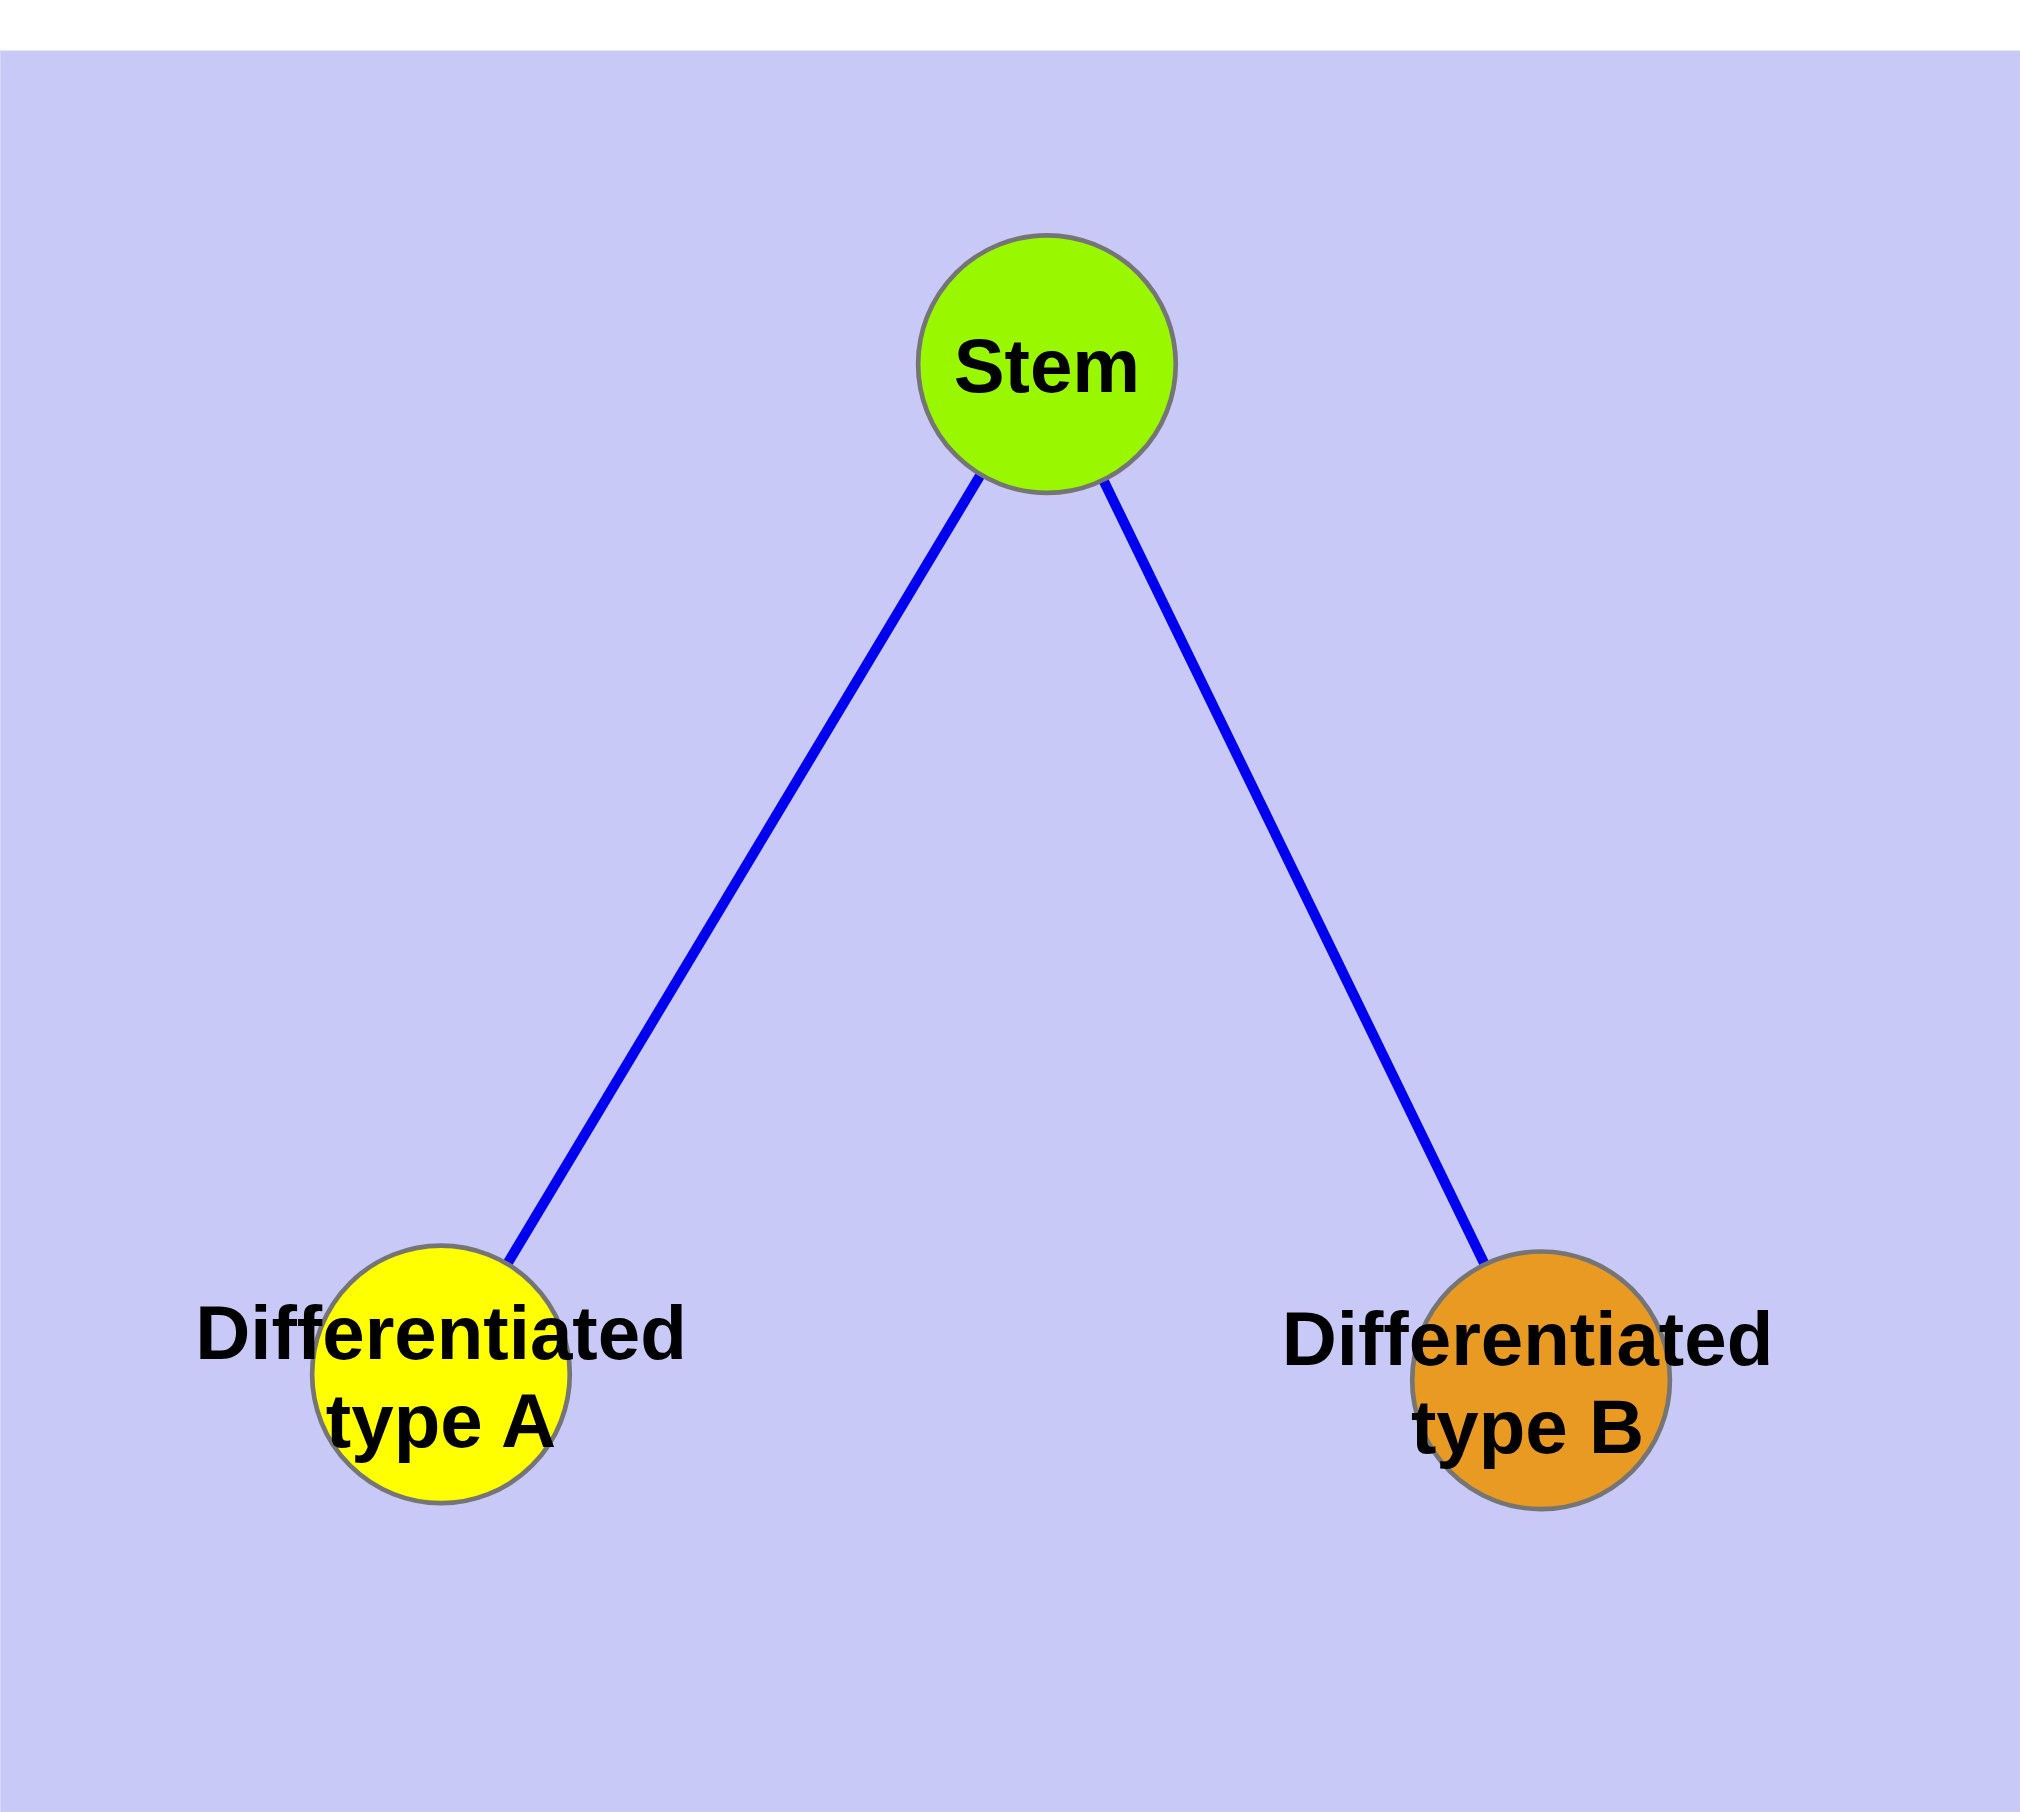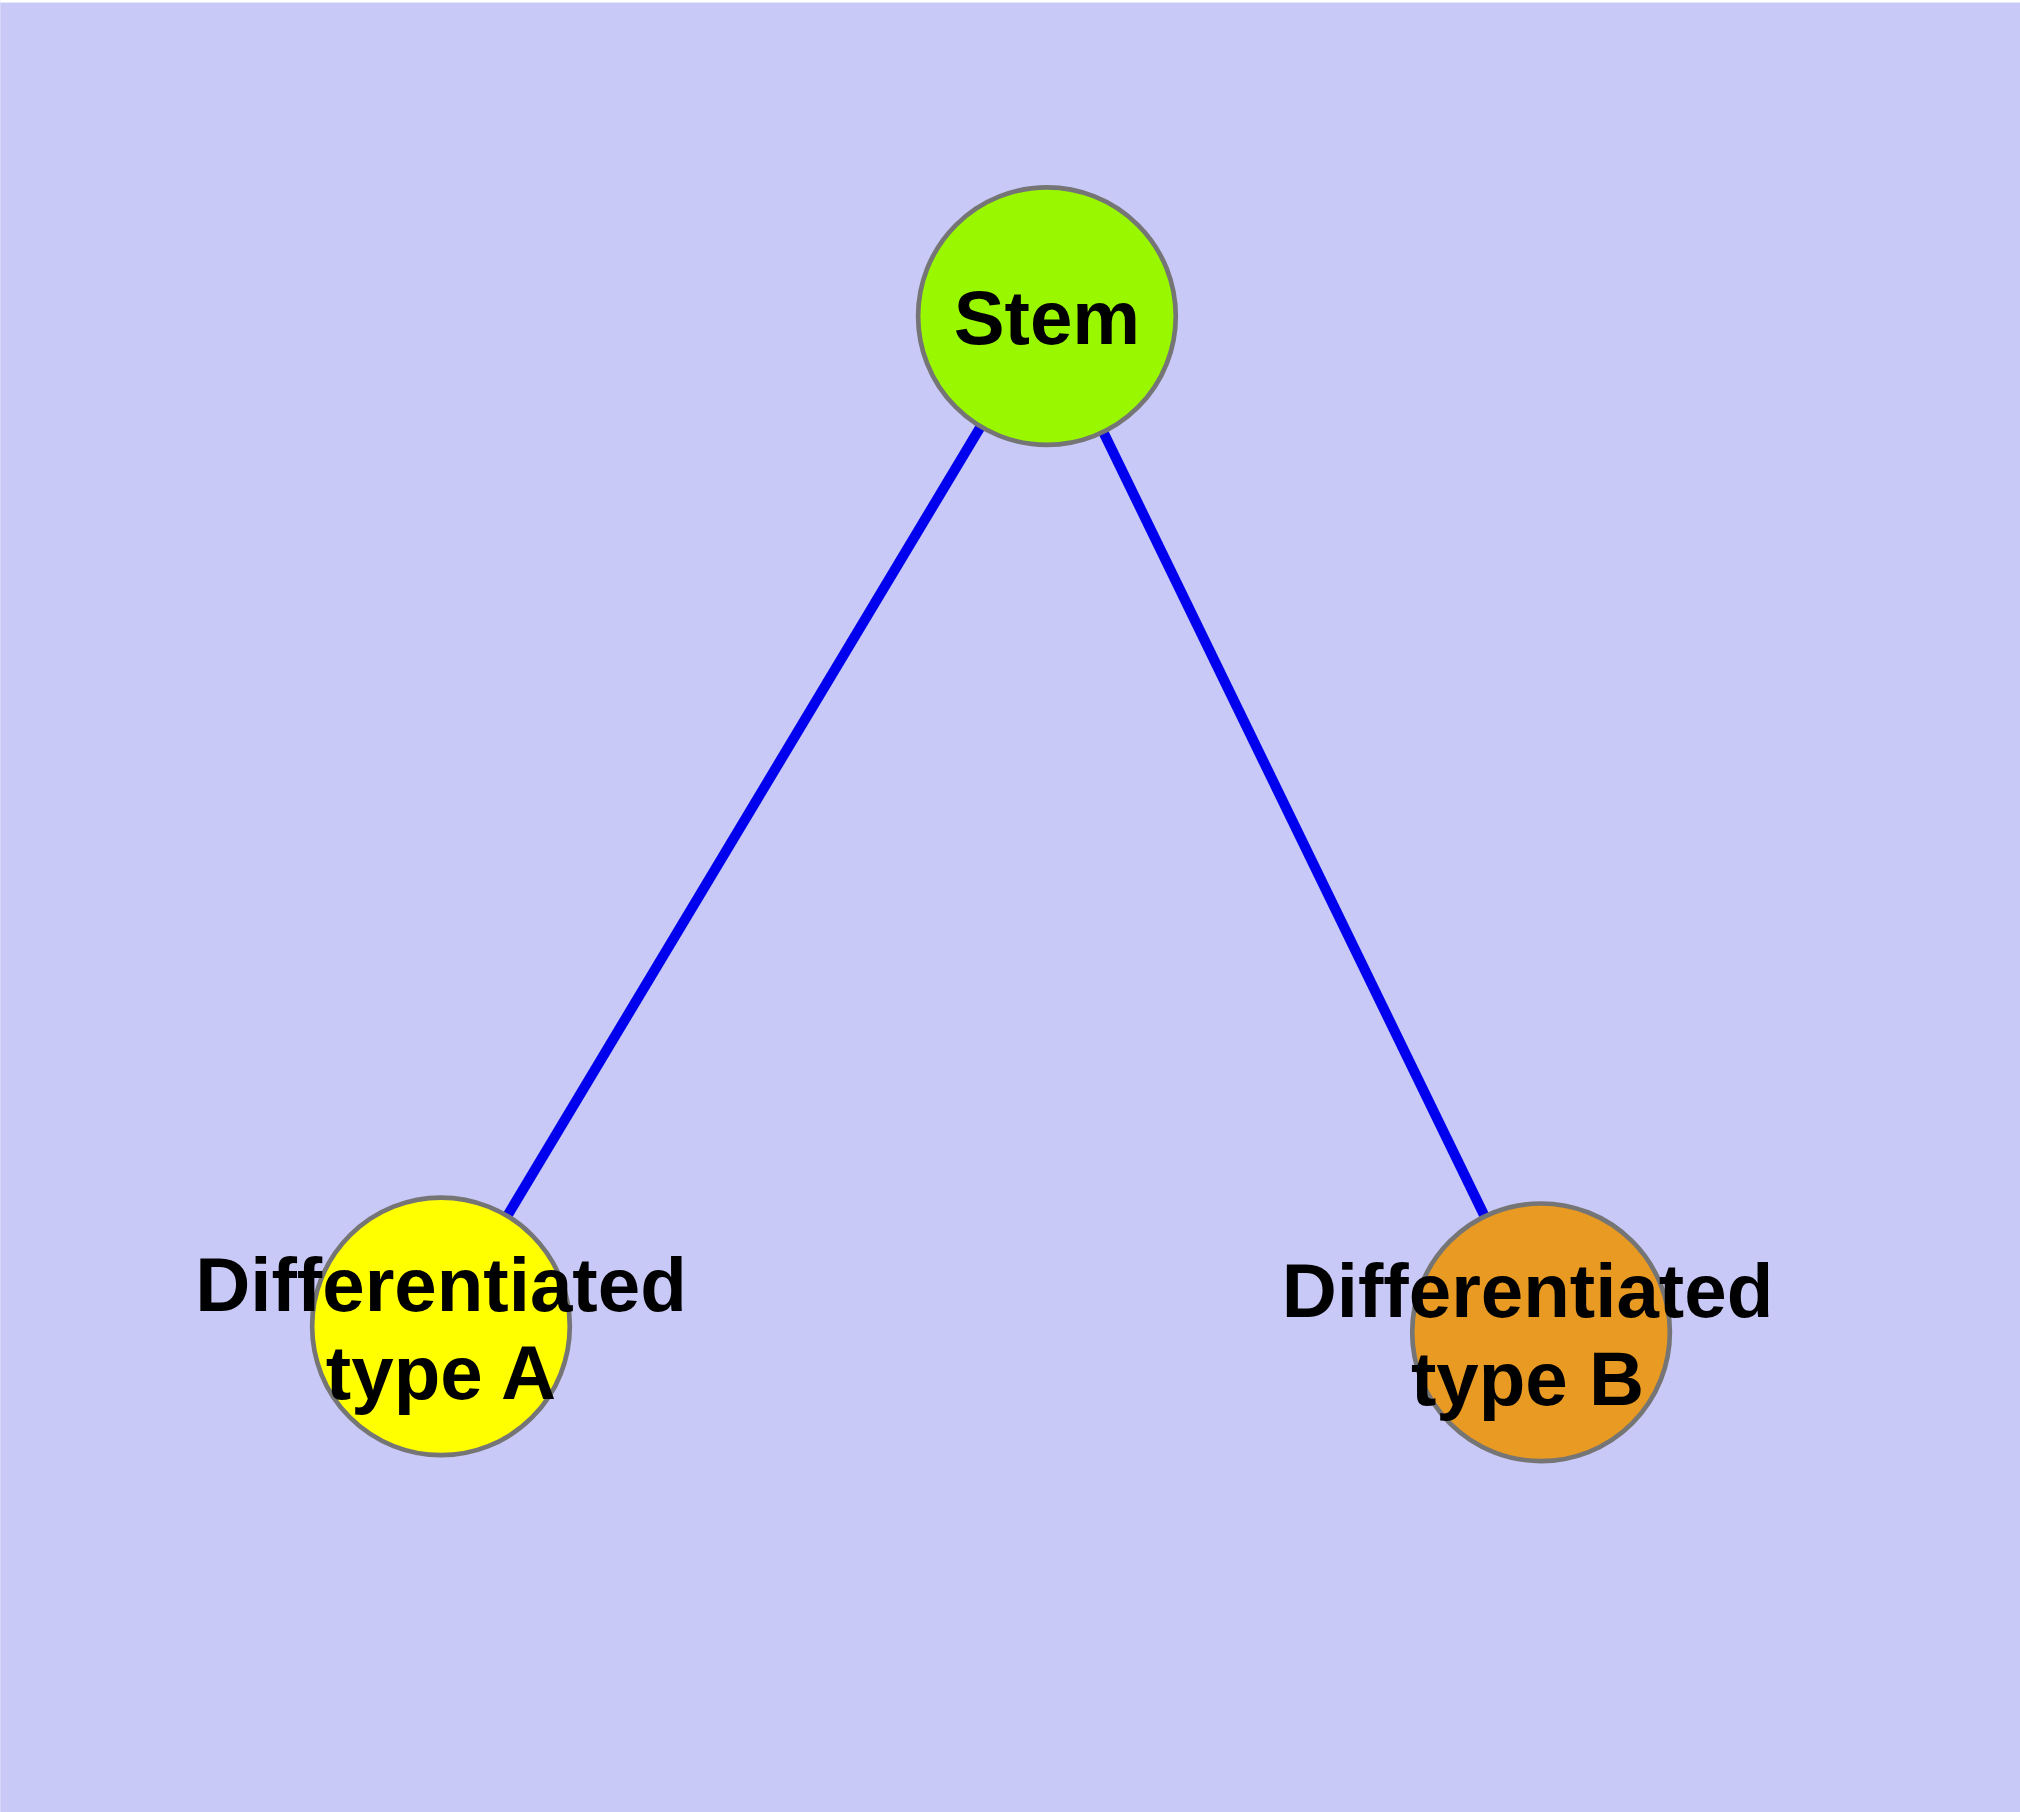--- a/index.html
+++ b/index.html
@@ -10,20 +10,21 @@
     width: 2021px;
     height: 1812px;
     overflow: hidden;
     font-family: "Liberation Sans", sans-serif;
     background: #ffffff;
   }
   .stage {
     position: relative;
     width: 2021px;
     height: 1272px;
+    margin-top: 48px;
   }
   svg {
     display: block;
   }
   .node-label {
     font-family: "Liberation Sans", sans-serif;
     font-weight: bold;
     font-size: 90px;
     text-anchor: middle;
   }

